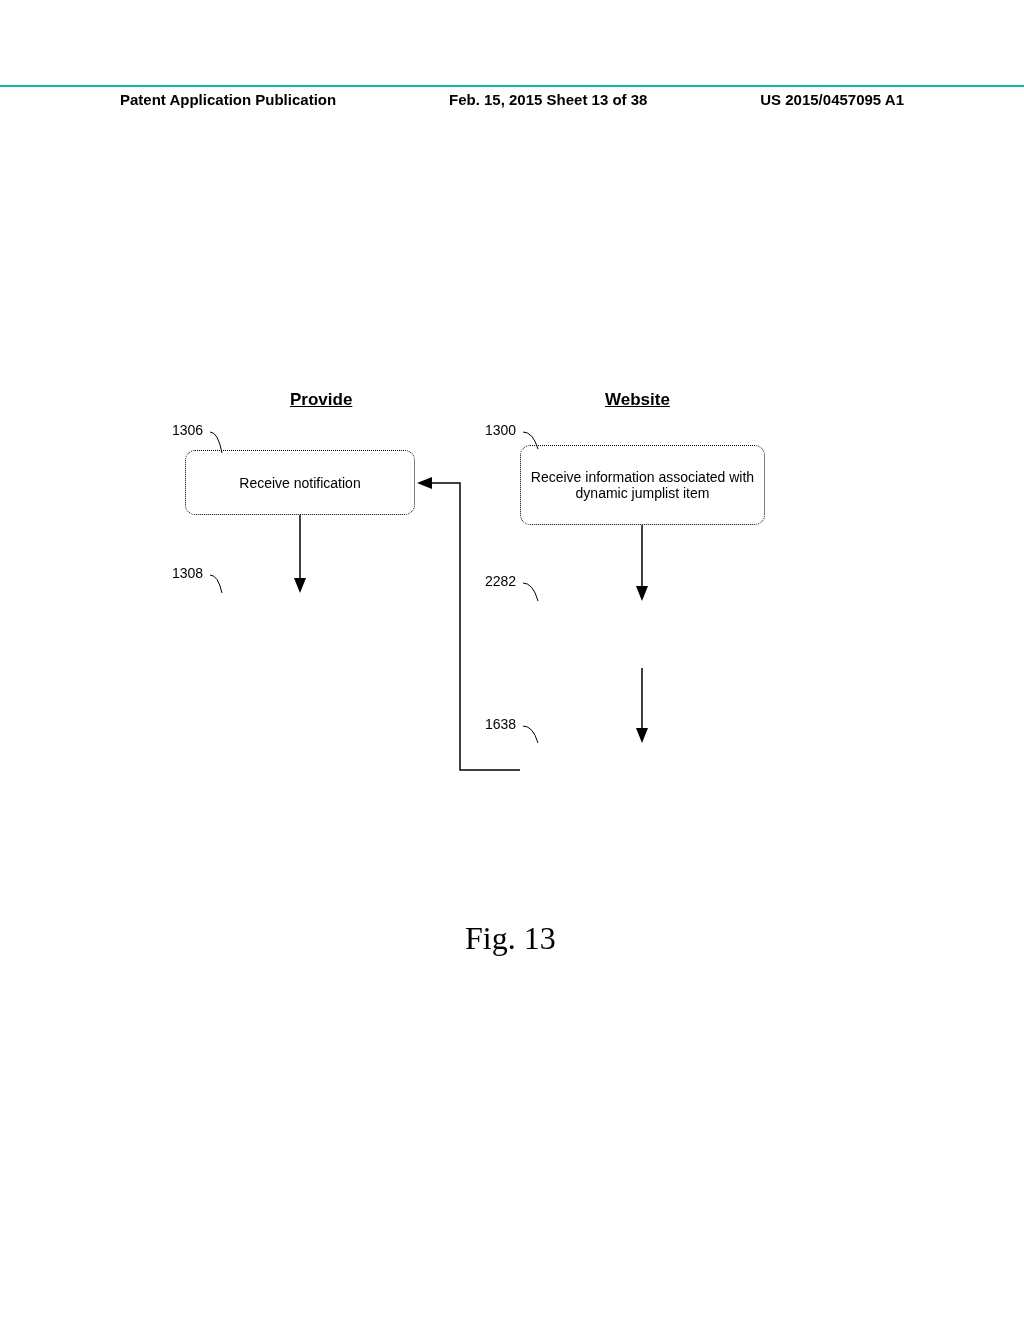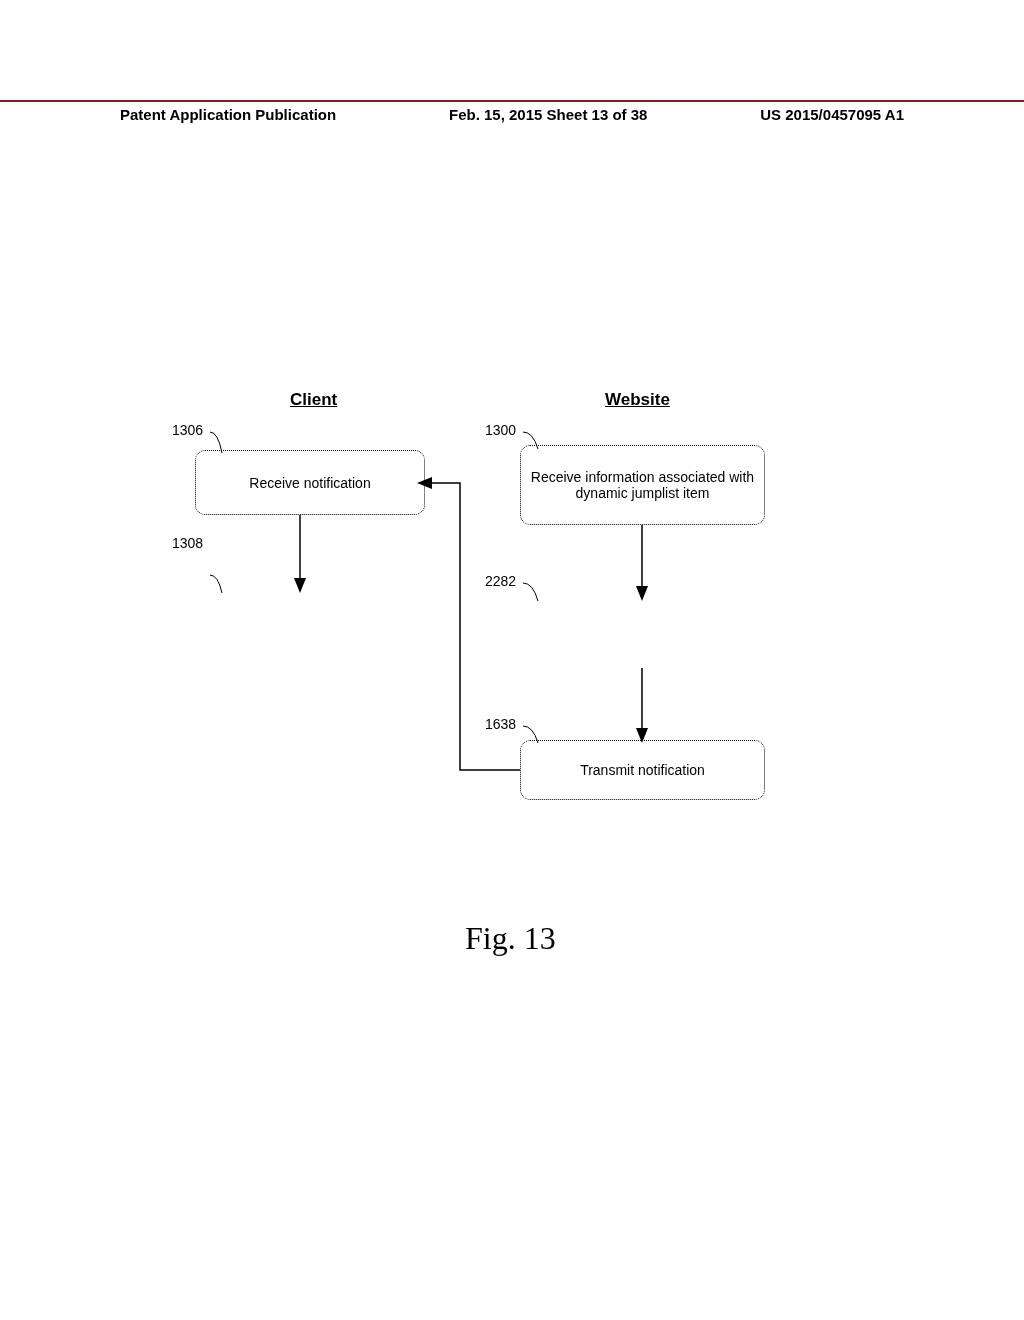--- a/index.html
+++ b/index.html
@@ -10,24 +10,24 @@
     color: #000;
   }
   .page {
     position: relative;
     width: 1024px;
     height: 1320px;
     background: #fff;
   }
   .header {
     position: absolute;
-    top: 100px;
+    top: 85px;
     left: 0;
     width: 1024px;
-    border-top: 2px solid #7f1d1d;
+    border-top: 2px solid #14b8a6;
     padding-top: 4px;
   }
   .header-row {
     display: flex;
     justify-content: space-between;
     align-items: baseline;
     padding: 0 120px 0 120px;
     font-size: 15px;
     font-weight: bold;
   }
@@ -73,41 +73,38 @@
 <div class="page">
 
   <div class="header">
     <div class="header-row">
       <span>Patent Application Publication</span>
       <span>Feb. 15, 2015  Sheet 13 of 38</span>
       <span>US 2015/0457095 A1</span>
     </div>
   </div>
 
-  <div class="column-header" style="left:290px; top:390px;">Client</div>
+  <div class="column-header" style="left:290px; top:390px;">Provide</div>
   <div class="column-header" style="left:605px; top:390px;">Website</div>
 
   <div class="ref-label" style="left:485px; top:422px;">1300</div>
   <div class="box" style="left:520px; top:445px; width:245px; height:80px;">
     <span>Receive information associated with dynamic jumplist item</span>
   </div>
 
   <div class="ref-label" style="left:485px; top:573px;">2282</div>
 
   <div class="ref-label" style="left:485px; top:716px;">1638</div>
-  <div class="box" style="left:520px; top:740px; width:245px; height:60px;">
-    <span>Transmit notification</span>
-  </div>
 
   <div class="ref-label" style="left:172px; top:422px;">1306</div>
-  <div class="box" style="left:185px; top:450px; width:230px; height:65px;margin-left:10px;">
+  <div class="box" style="left:185px; top:450px; width:230px; height:65px;">
     <span>Receive notification</span>
   </div>
 
-  <div class="ref-label" style="left:172px; top:535px;">1308</div>
+  <div class="ref-label" style="left:172px; top:565px;">1308</div>
 
   <div class="fig-caption" style="left:465px; top:920px;">Fig. 13</div>
 
   <svg class="overlay">
     <defs>
       <marker id="arrowhead" markerWidth="10" markerHeight="8" refX="8" refY="4" orient="auto">
         <polygon points="0 0, 10 4, 0 8" fill="#000"></polygon>
       </marker>
     </defs>
 

